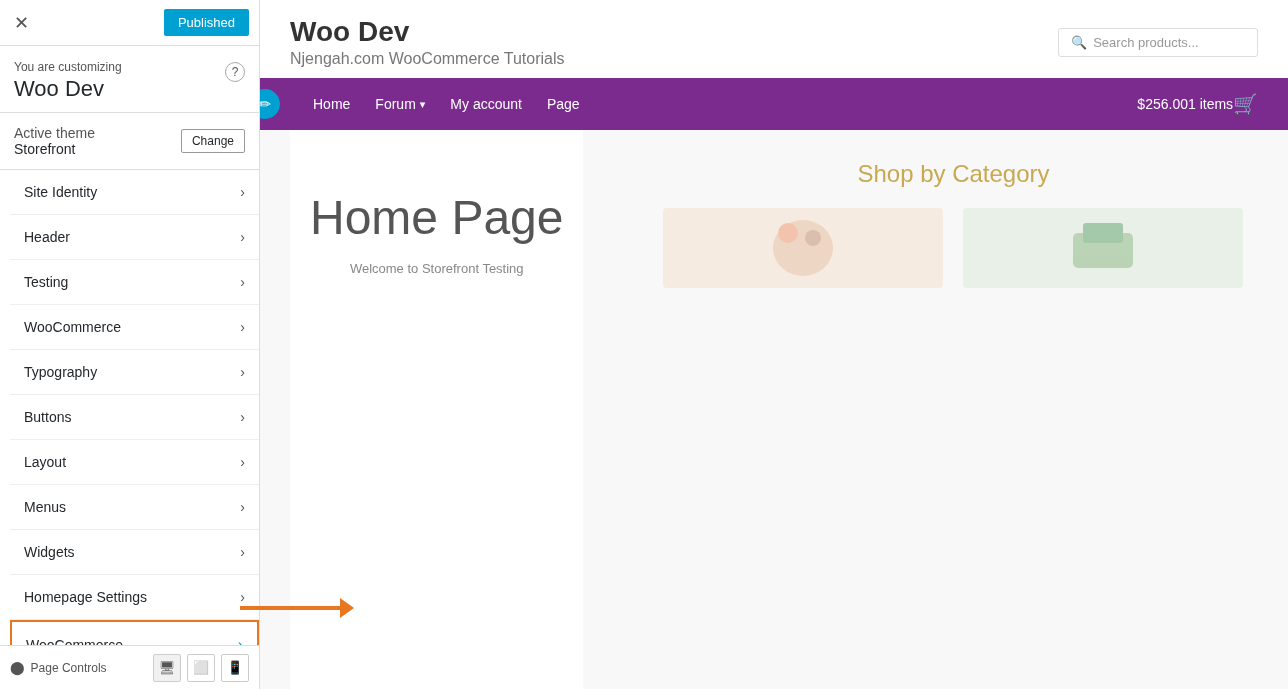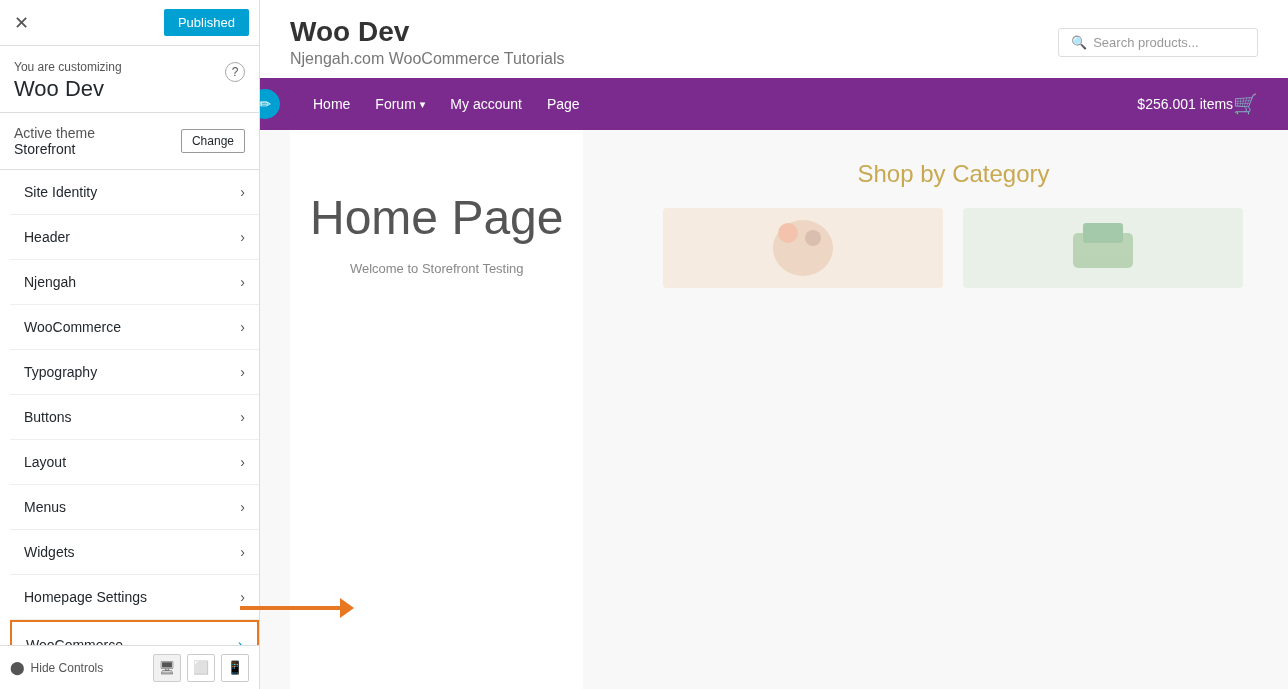--- a/index.html
+++ b/index.html
@@ -384,21 +384,21 @@
   <div class="nav-list" id="nav-list">
   <div class="nav-item">
         <span>Site Identity</span>
         <span class="chevron">›</span>
       </div>
       <div class="nav-item">
         <span>Header</span>
         <span class="chevron">›</span>
       </div>
       <div class="nav-item">
-        <span>Njengah</span>
+        <span>Testing</span>
         <span class="chevron">›</span>
       </div>
       <div class="nav-item">
         <span>WooCommerce</span>
         <span class="chevron">›</span>
       </div>
       <div class="nav-item">
         <span>Typography</span>
         <span class="chevron">›</span>
       </div>
@@ -424,21 +424,21 @@
       </div>
       <div class="nav-item active" style="position: relative;">
         <span>WooCommerce</span>
         <span class="chevron">›</span>
       </div>
     </div>
 
   <div class="sidebar-bottom">
     <div class="hide-controls">
       <span style="font-size:13px;">⬤</span>
-      <span>Hide Controls</span>
+      <span>Page Controls</span>
     </div>
     <div class="view-icons">
       <div class="view-icon active">🖥</div>
       <div class="view-icon">⬜</div>
       <div class="view-icon">📱</div>
     </div>
   </div>
 
 </div>
 

